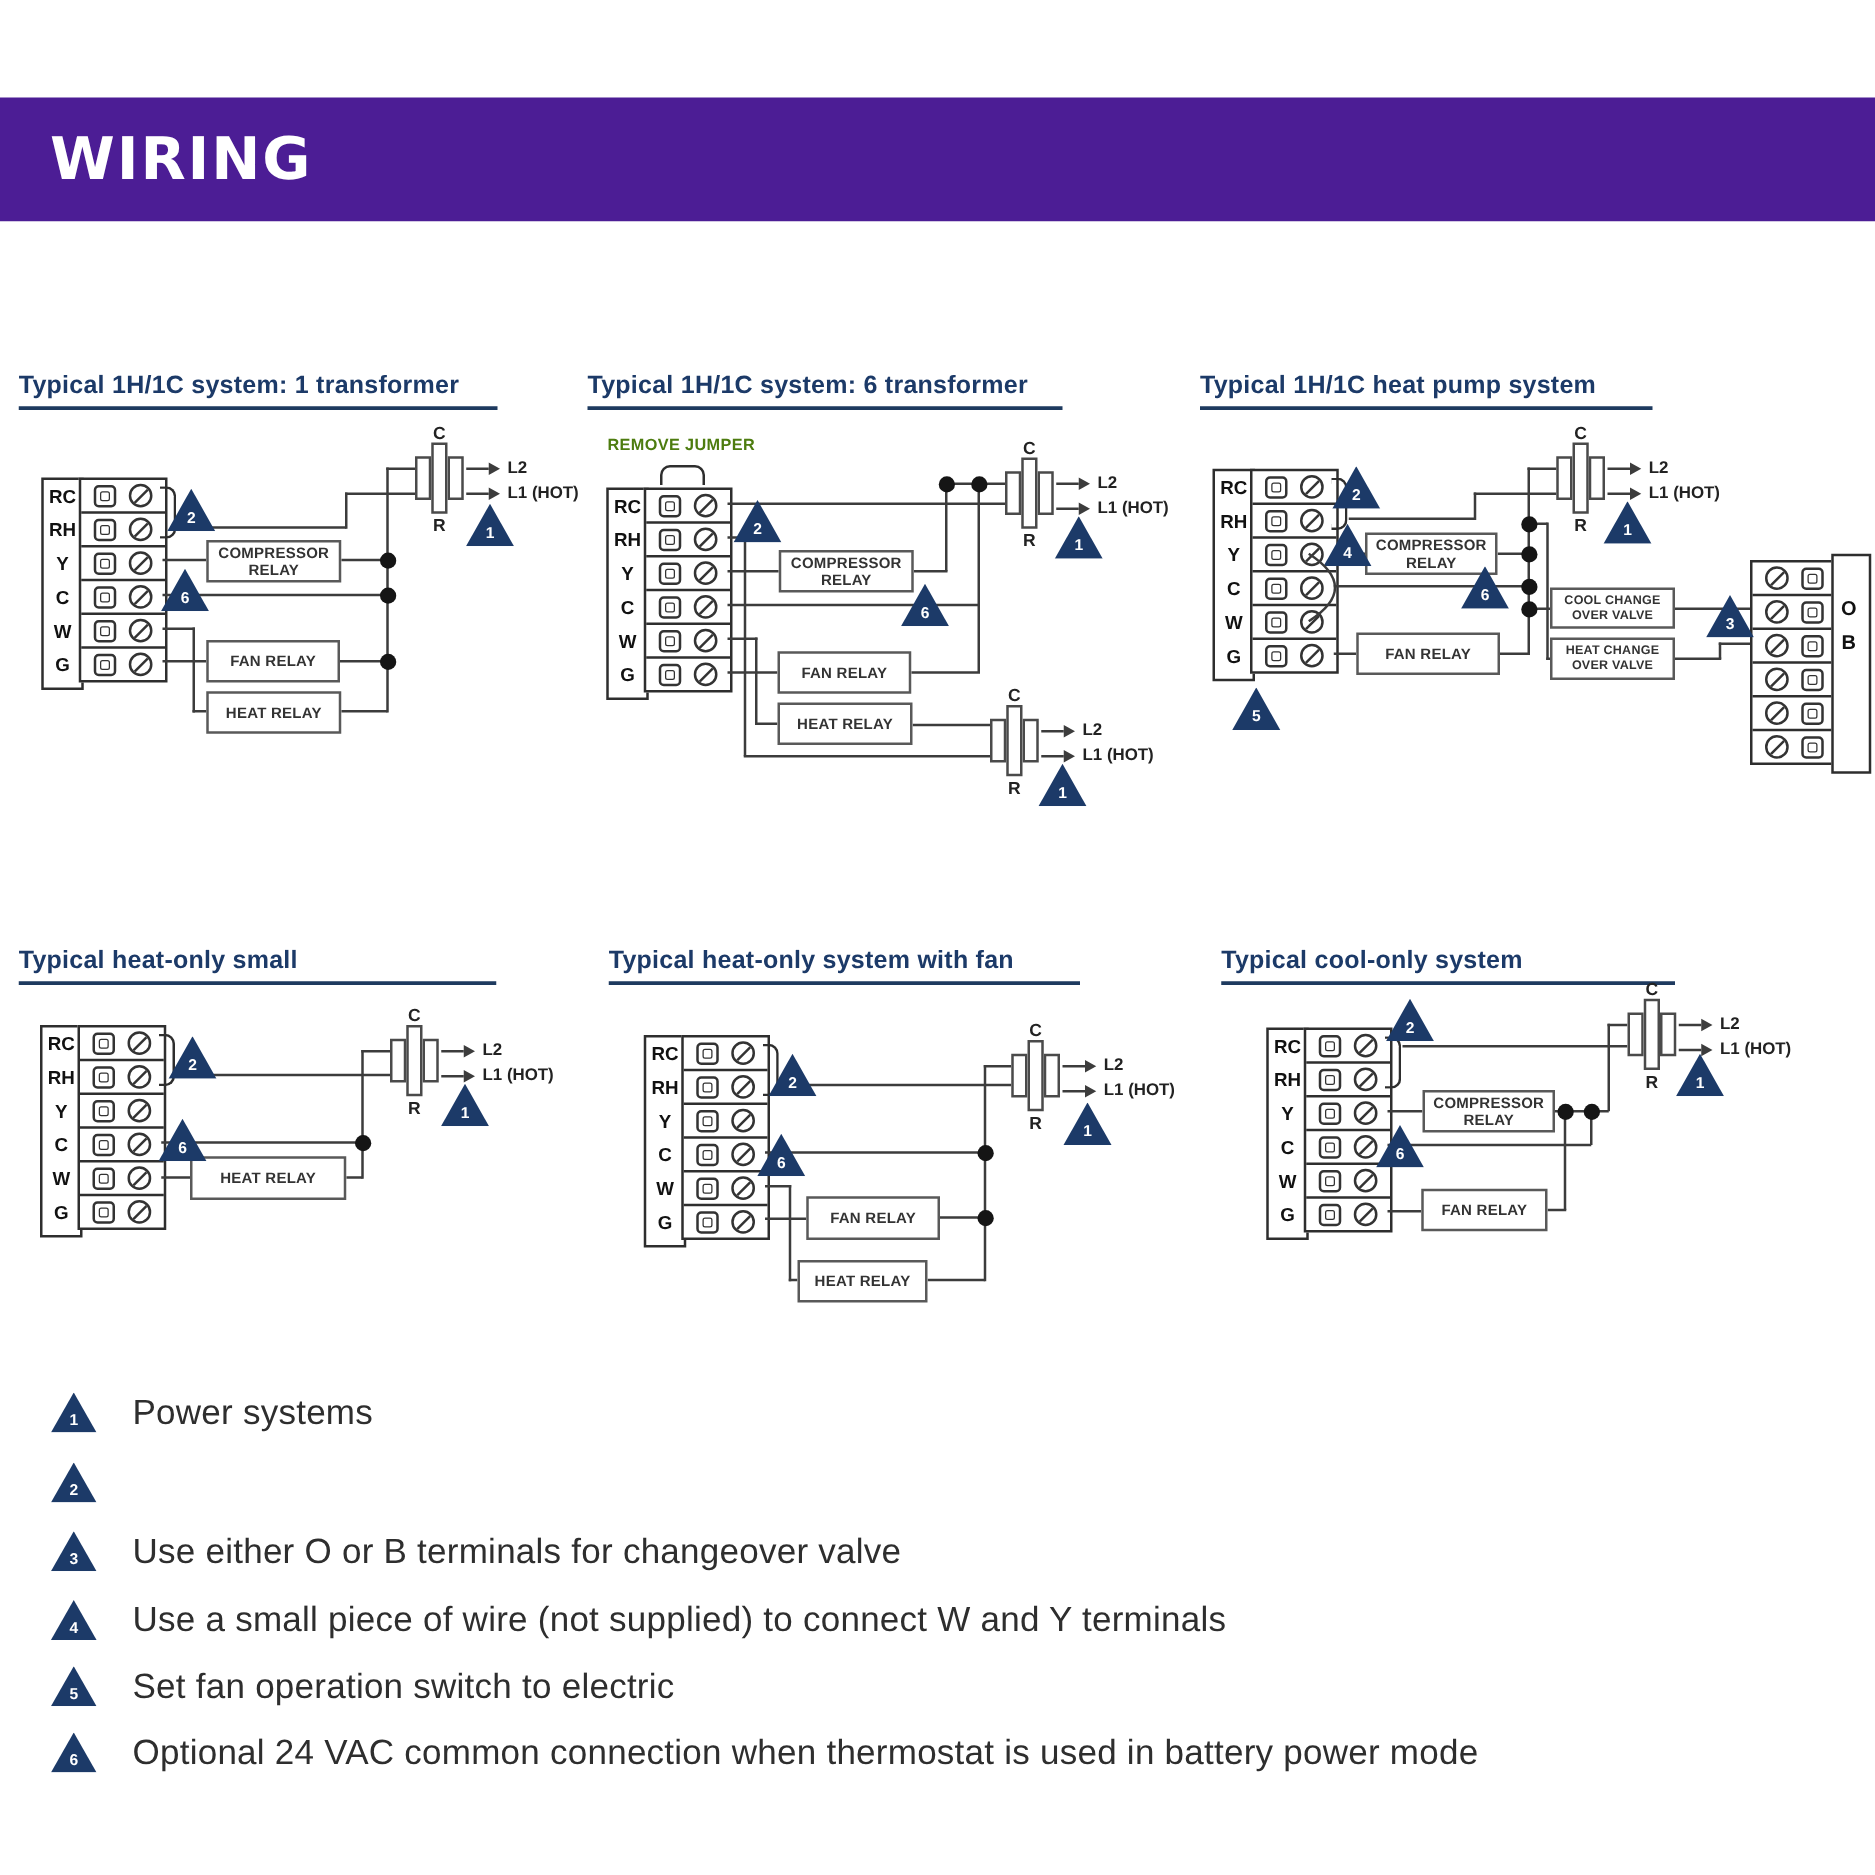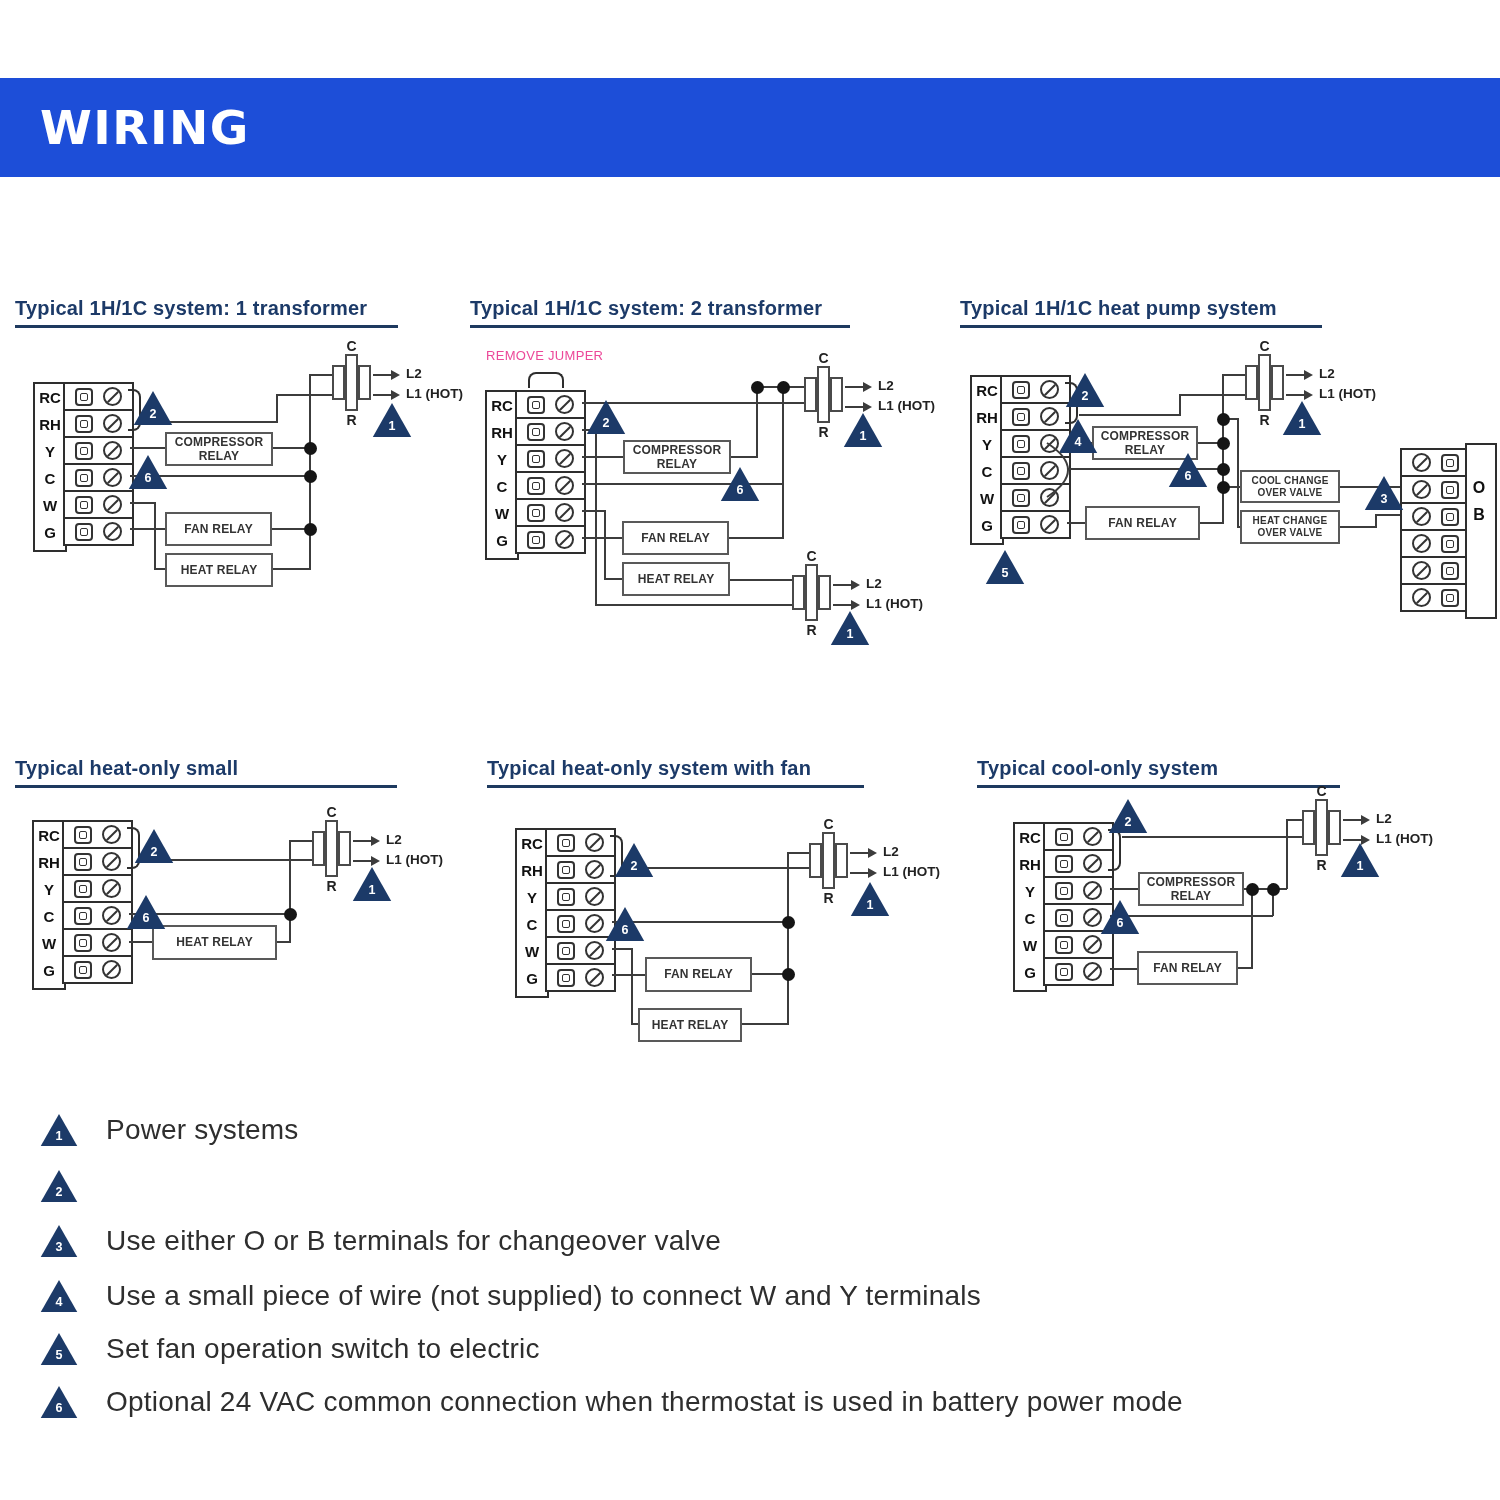--- a/index.html
+++ b/index.html
@@ -1,19 +1,19 @@
 <!DOCTYPE html>
 <html><head>
 <meta charset="utf-8">
 <style>
   html,body{margin:0;padding:0;background:#fff}
   .page{position:relative;width:1500px;height:1500px;background:#fff;
         font-family:"Liberation Sans",sans-serif;overflow:hidden;color:#222}
   
-  .hdr{position:absolute;left:0;top:78px;width:1500px;height:99px;background:#1d4ed8;
+  .hdr{position:absolute;left:0;top:78px;width:1500px;height:99px;background:#4c1d95;
        display:flex;align-items:center}
   .hdr h1{color:#fff;font-size:47px;font-weight:bold;letter-spacing:1.5px;margin:0 0 0 40px;
           font-family:"DejaVu Sans","Liberation Sans",sans-serif}
   
   .dg{position:absolute}
   .dtitle{position:absolute;left:0;top:2px;margin:0;font-size:20px;font-weight:bold;
           color:#1c3a68;white-space:nowrap;letter-spacing:.2px}
   .dul{position:absolute;left:0;top:30px;height:3px;background:#1e3a5f}
   
   .tlabels{position:absolute;width:30px;height:166px;border:2px solid #2e2e2e;background:#fff;
@@ -29,21 +29,21 @@
   .sq::after{content:"";position:absolute;left:3px;top:3px;width:6px;height:6px;
              border:1.6px solid #333;border-radius:2px}
   .ci{width:19px;height:19px;border:2px solid #333;border-radius:50%;box-sizing:border-box;
       position:relative;overflow:hidden;background:#fff}
   .ci::after{content:"";position:absolute;left:6.5px;top:-5px;width:2px;height:26px;
              background:#333;transform:rotate(45deg)}
   .jmp{position:absolute;width:13px;height:42px;border:2.5px solid #2e2e2e;border-left:none;
        border-radius:0 8px 8px 0;box-sizing:border-box}
   .jmptop{position:absolute;width:36px;height:16px;border:2.5px solid #2e2e2e;border-bottom:none;
           border-radius:8px 8px 0 0;box-sizing:border-box}
-  .rjl{position:absolute;font-size:13px;font-weight:normal;color:#ec4899;letter-spacing:.3px}
+  .rjl{position:absolute;font-size:13px;font-weight:bold;color:#4d7c0f;letter-spacing:.3px}
   .obpanel{position:absolute;width:28px;height:172px;border:2px solid #2e2e2e;background:#fff}
   .oblab{position:absolute;width:28px;text-align:center;font-size:16px;font-weight:bold;color:#111}
   
   .rbox{position:absolute;border:2px solid #595959;background:#fff;box-sizing:border-box;
         display:flex;align-items:center;justify-content:center;text-align:center;
         font-size:12px;font-weight:bold;color:#333;line-height:1.2;letter-spacing:.2px;padding:2px}
   .vbox{font-size:10px}
   
   .w{position:absolute;background:#3c3c3c;display:block}
   .wh{height:2px}.wv{width:2px}
@@ -149,21 +149,21 @@
       <span class="x-l2">L2</span>
       <span class="x-l1">L1 (HOT)</span>
       <span class="x-r">R</span>
     </div>
     <span class="tri" style="left:118px;top:96px">2</span>
     <span class="tri" style="left:113px;top:160px">6</span>
     <span class="tri" style="left:357px;top:108px">1</span>
   </div>
 
   <div class="dg" style="left:470px;top:295px;width:500px;height:390px">
-    <h3 class="dtitle">Typical 1H/1C system: 2 transformer</h3>
+    <h3 class="dtitle">Typical 1H/1C system: 6 transformer</h3>
     <i class="dul" style="width:380px"></i>
     <span class="rjl" style="left:16px;top:53px">REMOVE JUMPER</span>
     <i class="jmptop" style="left:58px;top:77px"></i>
     <div class="tlabels" style="left:15px;top:95px">
       <span class="tlab">RC</span>
       <span class="tlab">RH</span>
       <span class="tlab">Y</span>
       <span class="tlab">C</span>
       <span class="tlab">W</span>
       <span class="tlab">G</span>

